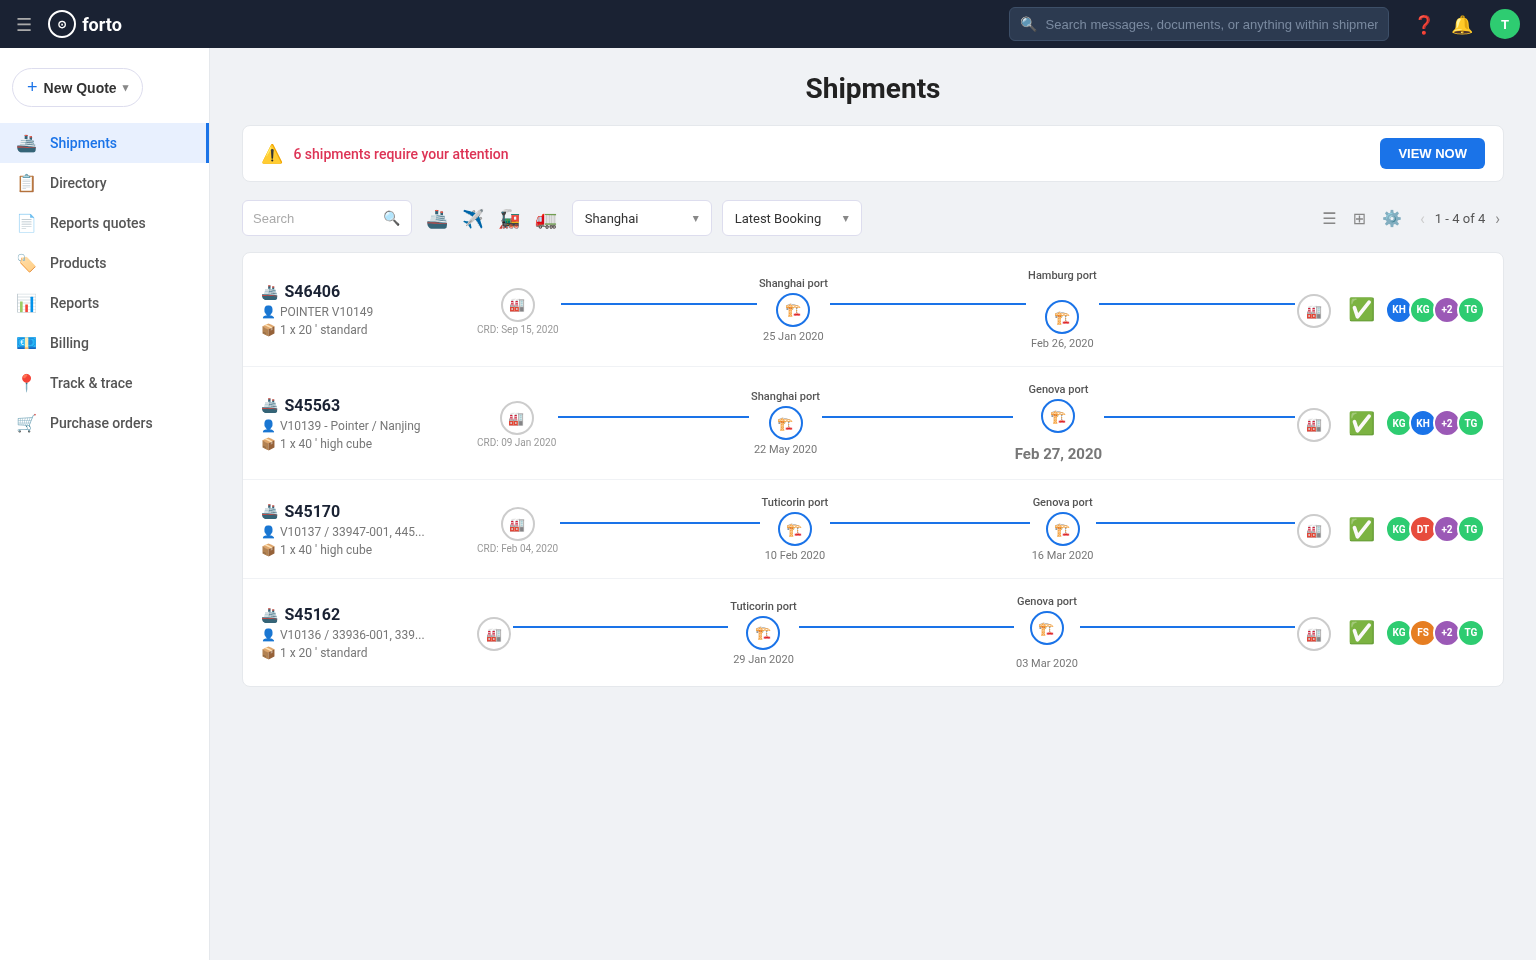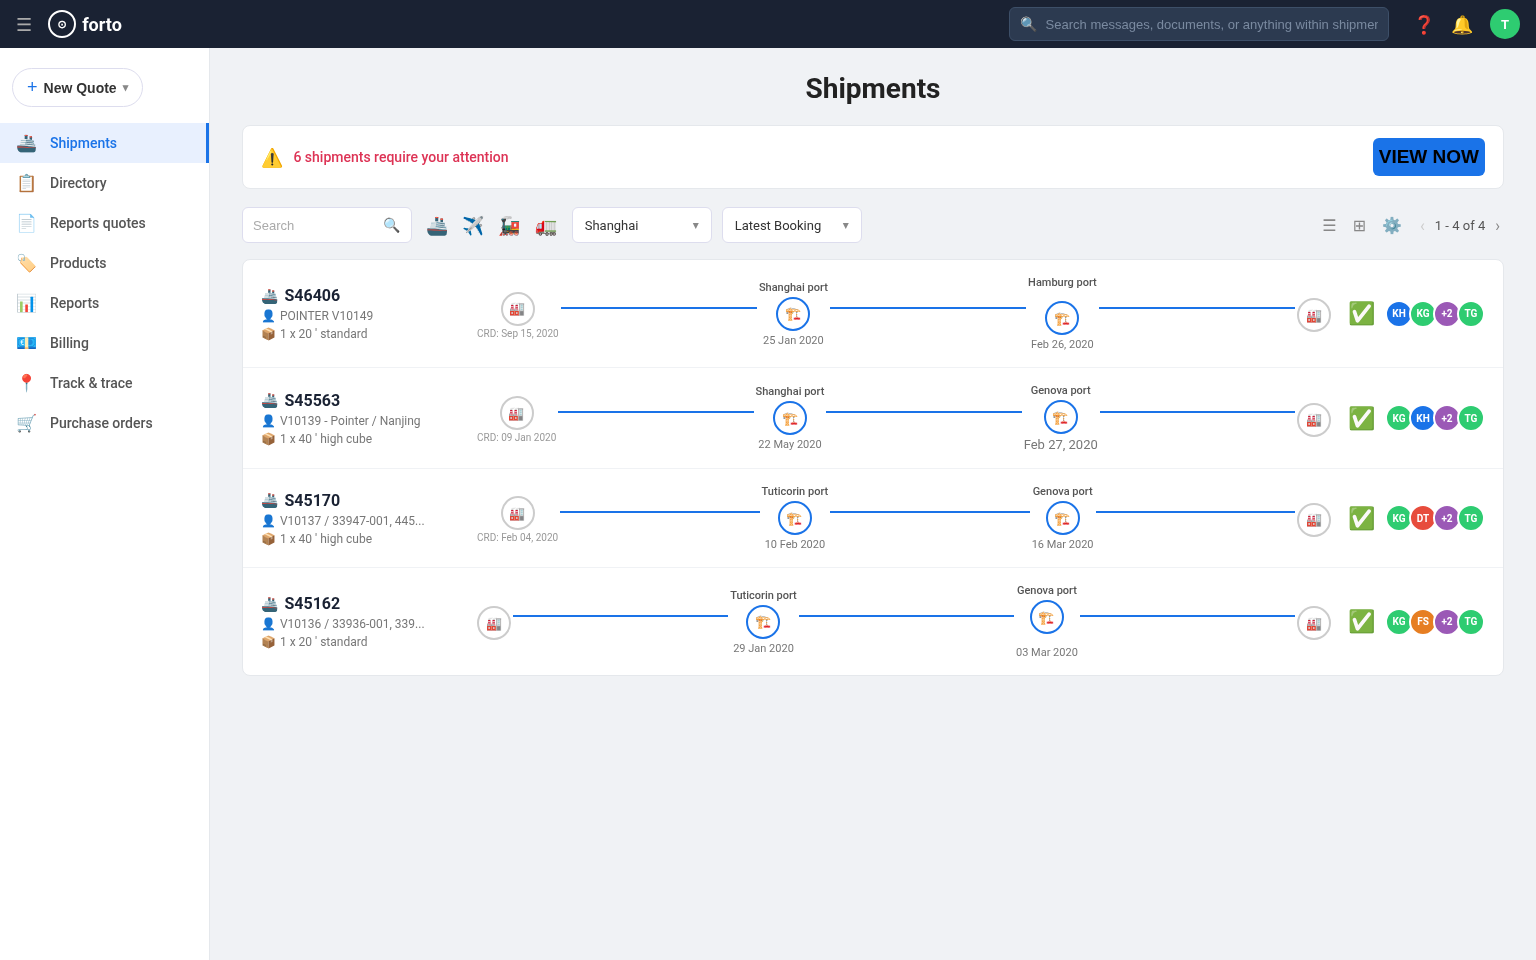--- a/index.html
+++ b/index.html
@@ -76,22 +76,22 @@
       background: #fff;
       border: 1px solid #e5e8ec;
       border-radius: 8px;
       padding: 12px 18px;
       display: flex; align-items: center; justify-content: space-between;
       margin-bottom: 18px;
     }
     .alert-left { display: flex; align-items: center; gap: 10px; font-size: 14px; color: #d35; font-weight: 500; }
     .alert-icon { color: #e8a020; font-size: 18px; }
     .view-now-btn {
-      background: #1a73e8; color: #000000; border: none; border-radius: 6px;
-      padding: 8px 6px; font-size: 19px; font-weight: 600; cursor: pointer;
+      background: #1a73e8; color: #ffffff; border: none; border-radius: 6px;
+      padding: 8px 18px; font-size: 13px; font-weight: 600; cursor: pointer;
     }
 
     
     .filter-bar { display: flex; align-items: center; gap: 10px; margin-bottom: 16px; }
     .search-box {
       background: #fff; border: 1px solid #dde; border-radius: 6px;
       display: flex; align-items: center; padding: 0 10px; height: 36px; gap: 6px; width: 170px;
     }
     .search-box input { border: none; outline: none; font-size: 13px; color: #555; width: 100%; }
     .search-box input::placeholder { color: #aaa; }
@@ -304,21 +304,21 @@
         <div class="crd-below">CRD: Sep 15, 2020</div>
       </div>
       <div class="rc-line" style="flex:1;height:2px;background:#1a73e8;margin:0 2px;position:relative;margin-bottom:12px;"></div>
       <div class="rc-node" style="display:flex;flex-direction:column;align-items:center;">
         <div style="font-size:11px;color:#555;font-weight:500;margin-bottom:3px;text-align:center;white-space:nowrap;">Shanghai port</div>
         <div style="width:34px;height:34px;border-radius:50%;border:2px solid #1a73e8;background:#fff;display:flex;align-items:center;justify-content:center;font-size:13px;color:#1a73e8;">🏗️</div>
         <div style="font-size:11px;color:#777;margin-top:3px;text-align:center;white-space:nowrap;">25 Jan 2020</div>
       </div>
       <div class="rc-line" style="flex:1;height:2px;background:#1a73e8;margin:0 2px;position:relative;margin-bottom:12px;"></div>
       <div class="rc-node" style="display:flex;flex-direction:column;align-items:center;">
-        <div style="font-size:11px;color:#555;font-weight:500;margin-bottom:12px;text-align:center;white-space:nowrap;">Hamburg port</div>
+        <div style="font-size:11px;color:#555;font-weight:500;margin-bottom:18px;text-align:center;white-space:nowrap;">Hamburg port</div>
         <div style="width:34px;height:34px;border-radius:50%;border:2px solid #1a73e8;background:#fff;display:flex;align-items:center;justify-content:center;font-size:13px;color:#1a73e8;">🏗️</div>
         <div style="font-size:11px;color:#777;margin-top:3px;text-align:center;white-space:nowrap;">Feb 26, 2020</div>
       </div>
       <div class="rc-line" style="flex:1;height:2px;background:#ddd;margin:0 2px;position:relative;margin-bottom:12px;"></div>
       <div class="rc-node" style="display:flex;flex-direction:column;align-items:center;">
         <div style="font-size:11px;color:#555;font-weight:500;margin-bottom:3px;text-align:center;"></div>
         <div style="width:34px;height:34px;border-radius:50%;border:2px solid #ccc;background:#fff;display:flex;align-items:center;justify-content:center;font-size:13px;color:#bbb;">🏭</div>
       </div>
     </div>
 
@@ -358,21 +358,21 @@
       <div class="rc-line" style="flex:1;height:2px;background:#1a73e8;margin:0 2px;position:relative;margin-bottom:12px;"></div>
       <div class="rc-node" style="display:flex;flex-direction:column;align-items:center;">
         <div style="font-size:11px;color:#555;font-weight:500;margin-bottom:3px;text-align:center;white-space:nowrap;">Shanghai port</div>
         <div style="width:34px;height:34px;border-radius:50%;border:2px solid #1a73e8;background:#fff;display:flex;align-items:center;justify-content:center;font-size:13px;color:#1a73e8;">🏗️</div>
         <div style="font-size:11px;color:#777;margin-top:3px;text-align:center;white-space:nowrap;">22 May 2020</div>
       </div>
       <div class="rc-line" style="flex:1;height:2px;background:#1a73e8;margin:0 2px;position:relative;margin-bottom:12px;"></div>
       <div class="rc-node" style="display:flex;flex-direction:column;align-items:center;">
         <div style="font-size:11px;color:#555;font-weight:500;margin-bottom:3px;text-align:center;white-space:nowrap;">Genova port</div>
         <div style="width:34px;height:34px;border-radius:50%;border:2px solid #1a73e8;background:#fff;display:flex;align-items:center;justify-content:center;font-size:13px;color:#1a73e8;">🏗️</div>
-        <div style="font-size:13px;color:#777;margin-top:3px;text-align:center;white-space:nowrap;">Feb 27, 2020</div>
+        <div style="font-size:15px;color:#777;margin-top:12px;text-align:center;white-space:nowrap;font-weight:bold;">Feb 27, 2020</div>
       </div>
       <div class="rc-line" style="flex:1;height:2px;background:#ddd;margin:0 2px;position:relative;margin-bottom:12px;"></div>
       <div class="rc-node" style="display:flex;flex-direction:column;align-items:center;">
         <div style="font-size:11px;color:#555;font-weight:500;margin-bottom:3px;text-align:center;"></div>
         <div style="width:34px;height:34px;border-radius:50%;border:2px solid #ccc;background:#fff;display:flex;align-items:center;justify-content:center;font-size:13px;color:#bbb;">🏭</div>
       </div>
     </div>
 
     <div class="shipment-status">
       <span class="status-check">✅</span>

